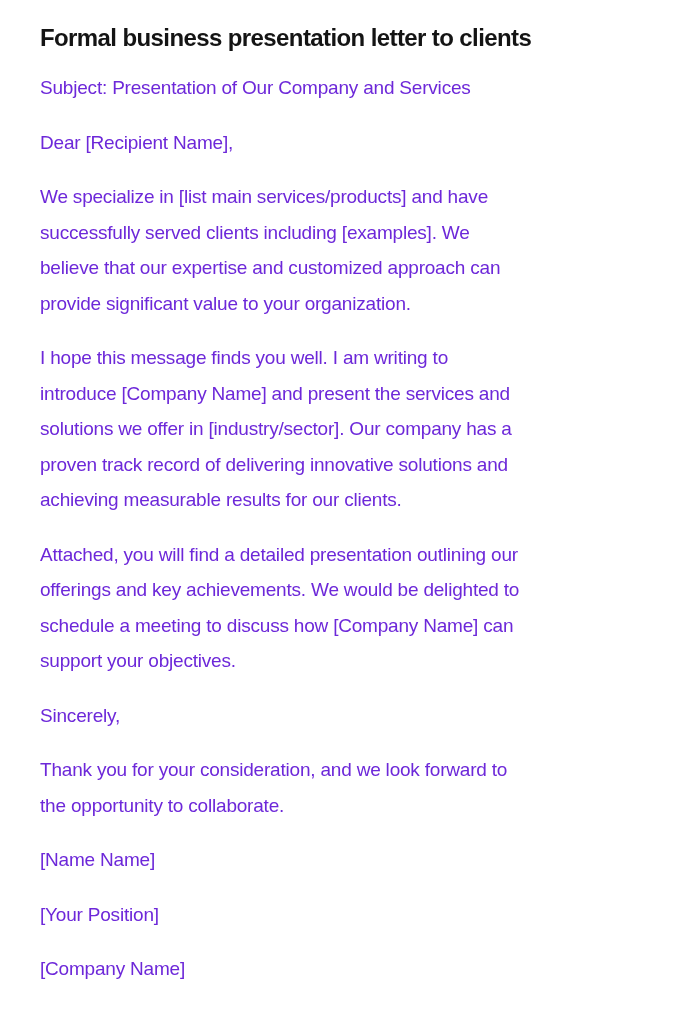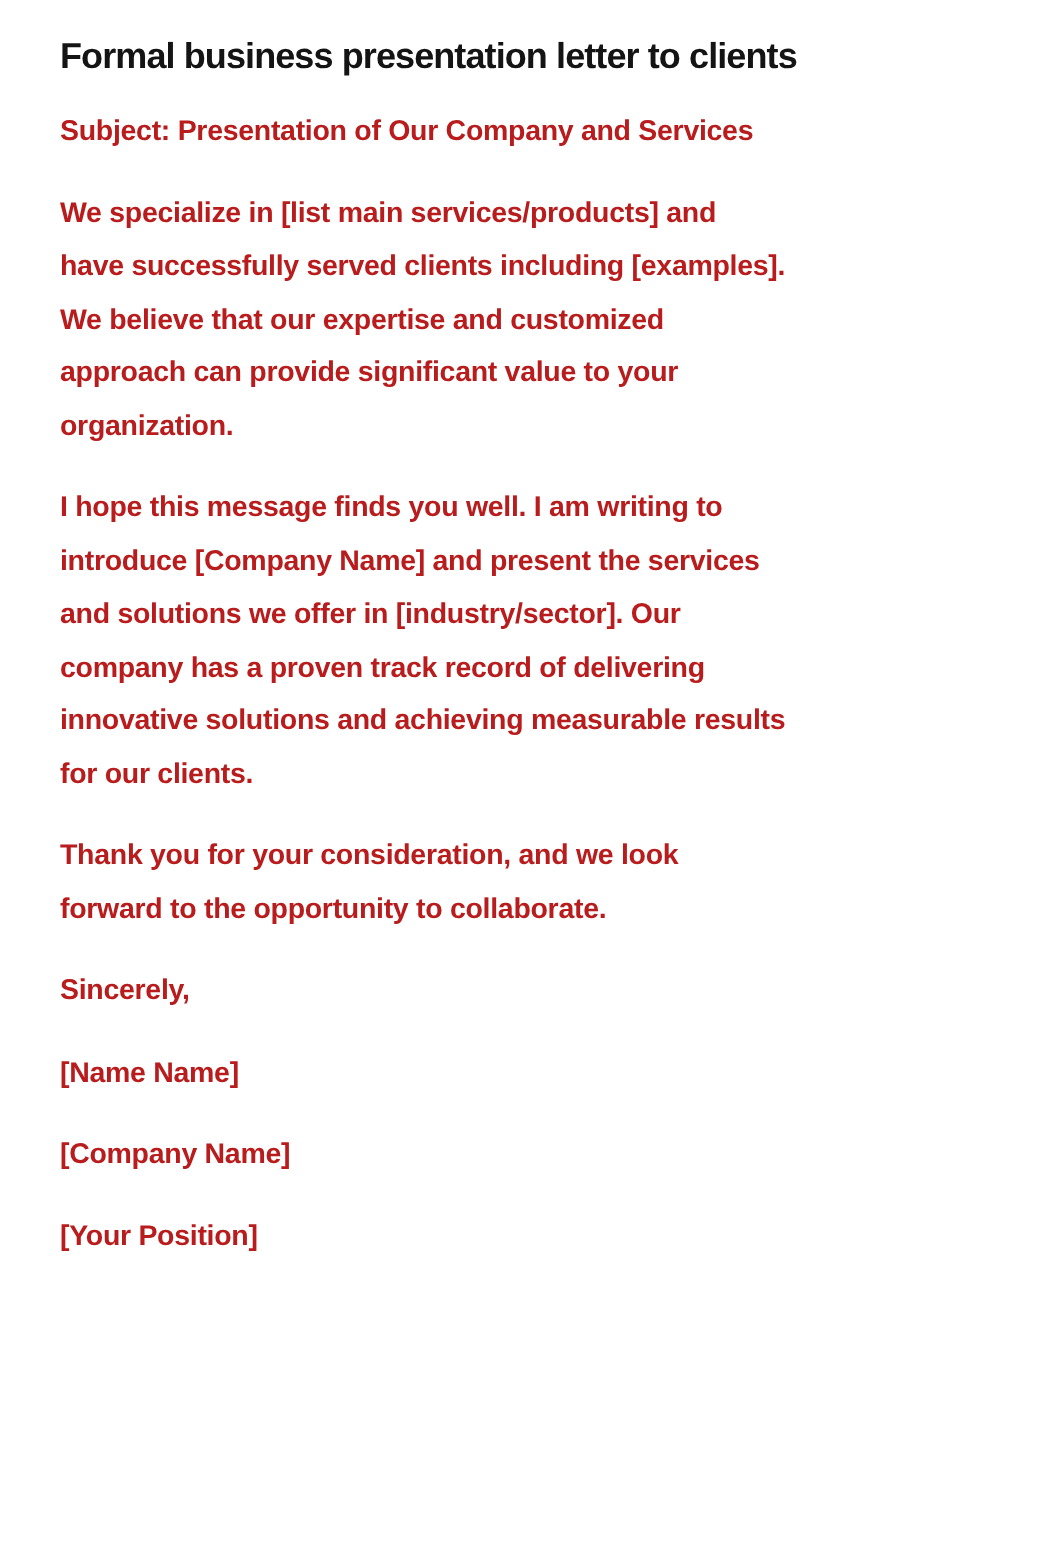--- a/index.html
+++ b/index.html
@@ -31,44 +31,45 @@
     font-weight: 700;
     letter-spacing: -0.6px;
     color: #141414;
     white-space: nowrap;
   }
   p.doc-par {
     margin: 0 0 19px 0;
     font-size: 19px;
     line-height: 35.5px;
     letter-spacing: -0.2px;
-    color: #b91c1c;
-    font-weight: bold;
+    color: #6d28d9;
   }
 </style>
 </head>
 <body>
 
 <div class="page">
   <div class="content">
 
     <h1 class="doc-title">Formal business presentation letter to clients</h1>
 
     <p class="doc-par">Subject: Presentation of Our Company and Services</p>
 
+    <p class="doc-par">Dear [Recipient Name],</p>
 
     <p class="doc-par">We specialize in [list main services/products] and have successfully served clients including [examples]. We believe that our expertise and customized approach can provide significant value to your organization.</p>
 
     <p class="doc-par">I hope this message finds you well. I am writing to introduce [Company Name] and present the services and solutions we offer in [industry/sector]. Our company has a proven track record of delivering innovative solutions and achieving measurable results for our clients.</p>
 
+    <p class="doc-par">Attached, you will find a detailed presentation outlining our offerings and key achievements. We would be delighted to schedule a meeting to discuss how [Company Name] can support your objectives.</p>
+
+    <p class="doc-par">Sincerely,</p>
 
     <p class="doc-par">Thank you for your consideration, and we look forward to the opportunity to collaborate.</p>
 
-    <p class="doc-par">Sincerely,</p>
-
     <p class="doc-par">[Name Name]</p>
 
+    <p class="doc-par">[Your Position]</p>
+
     <p class="doc-par">[Company Name]</p>
-
-    <p class="doc-par">[Your Position]</p>
 
   </div>
 </div>
 
 </body></html>

